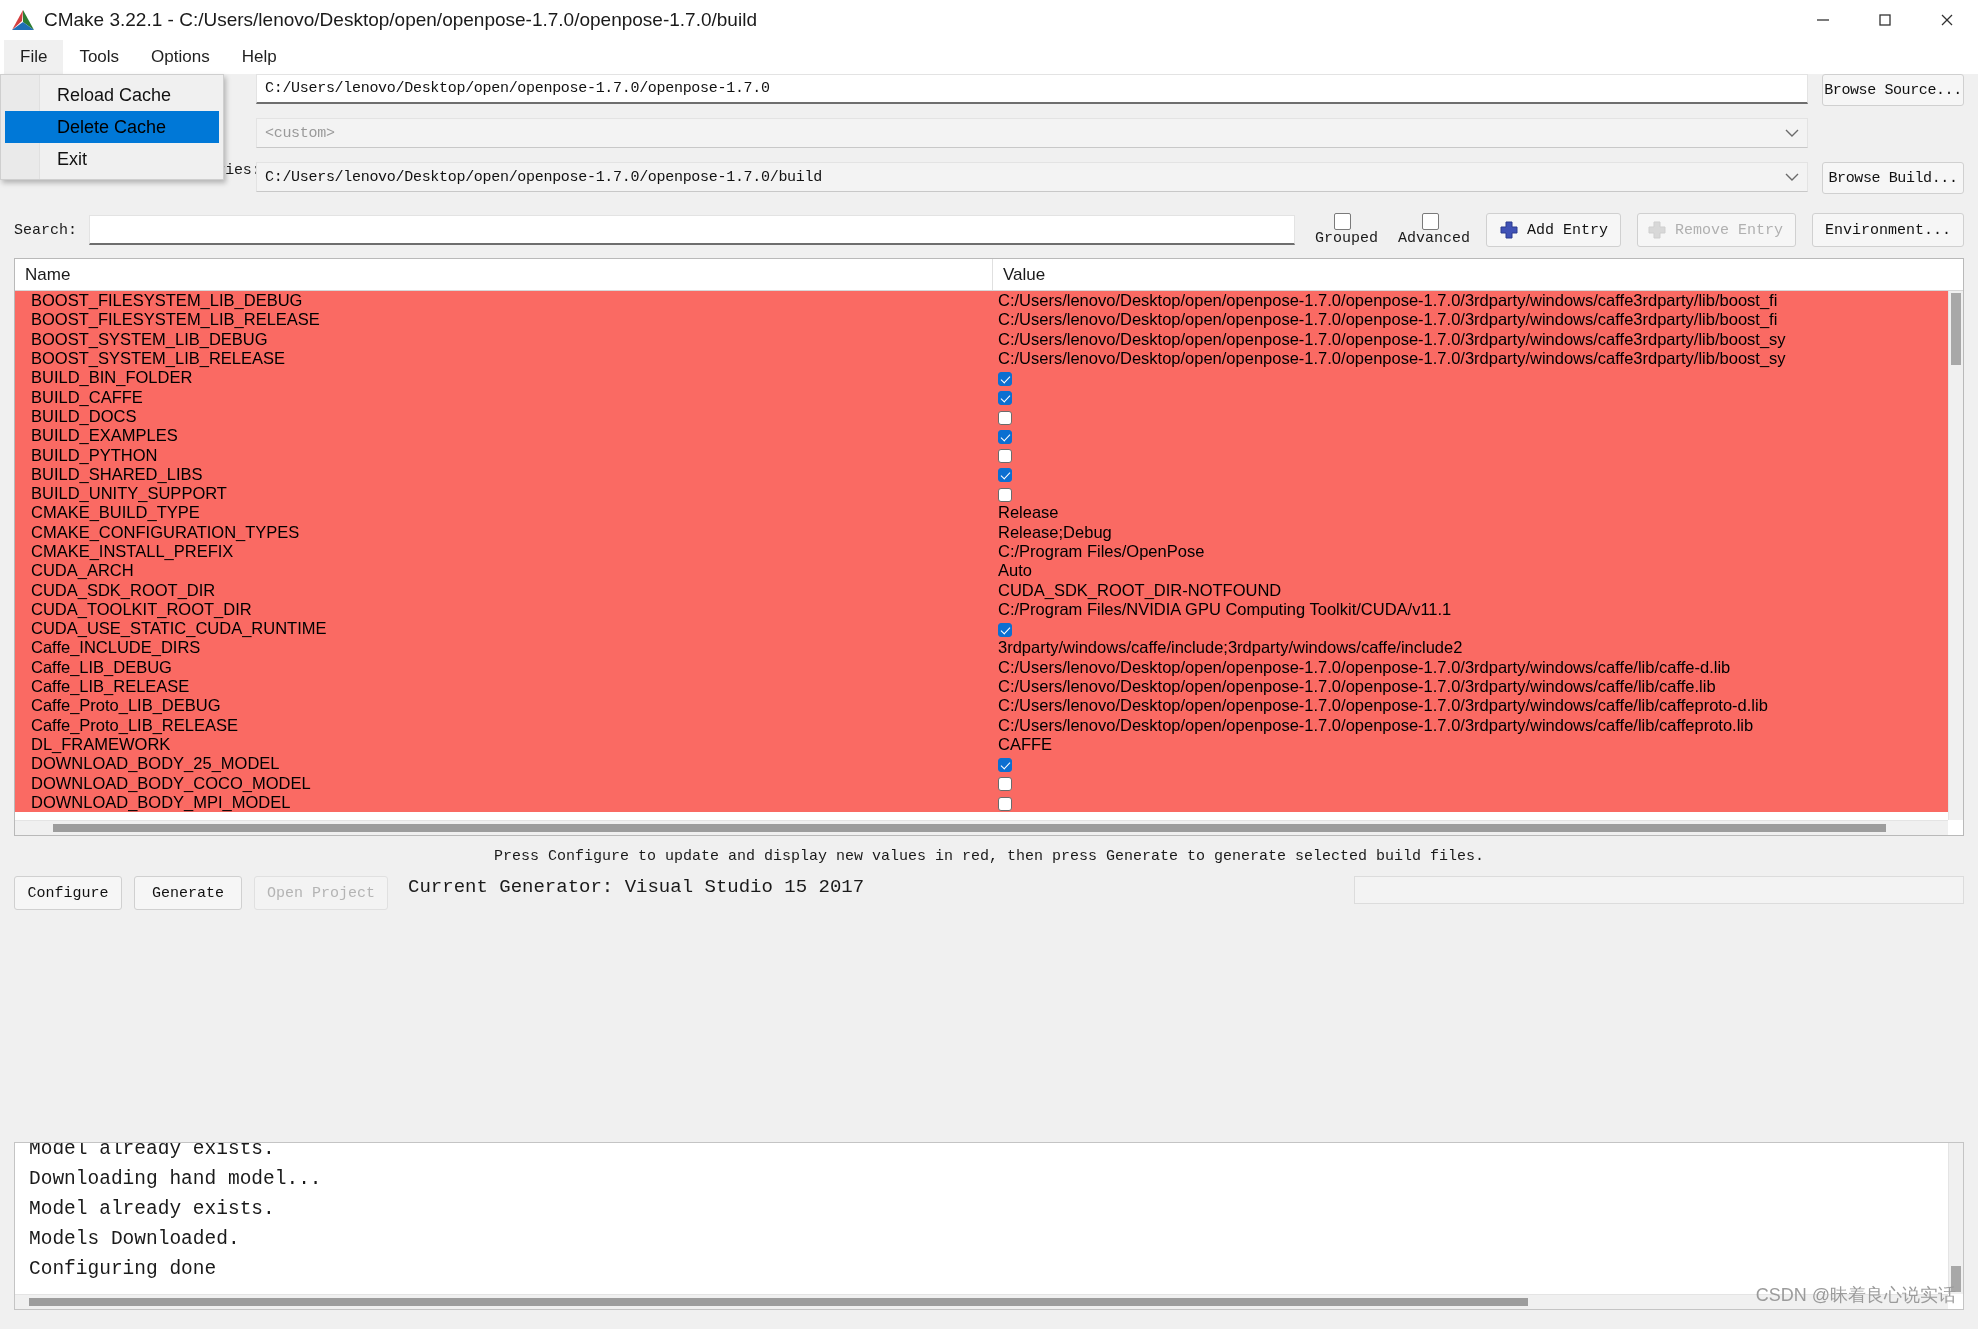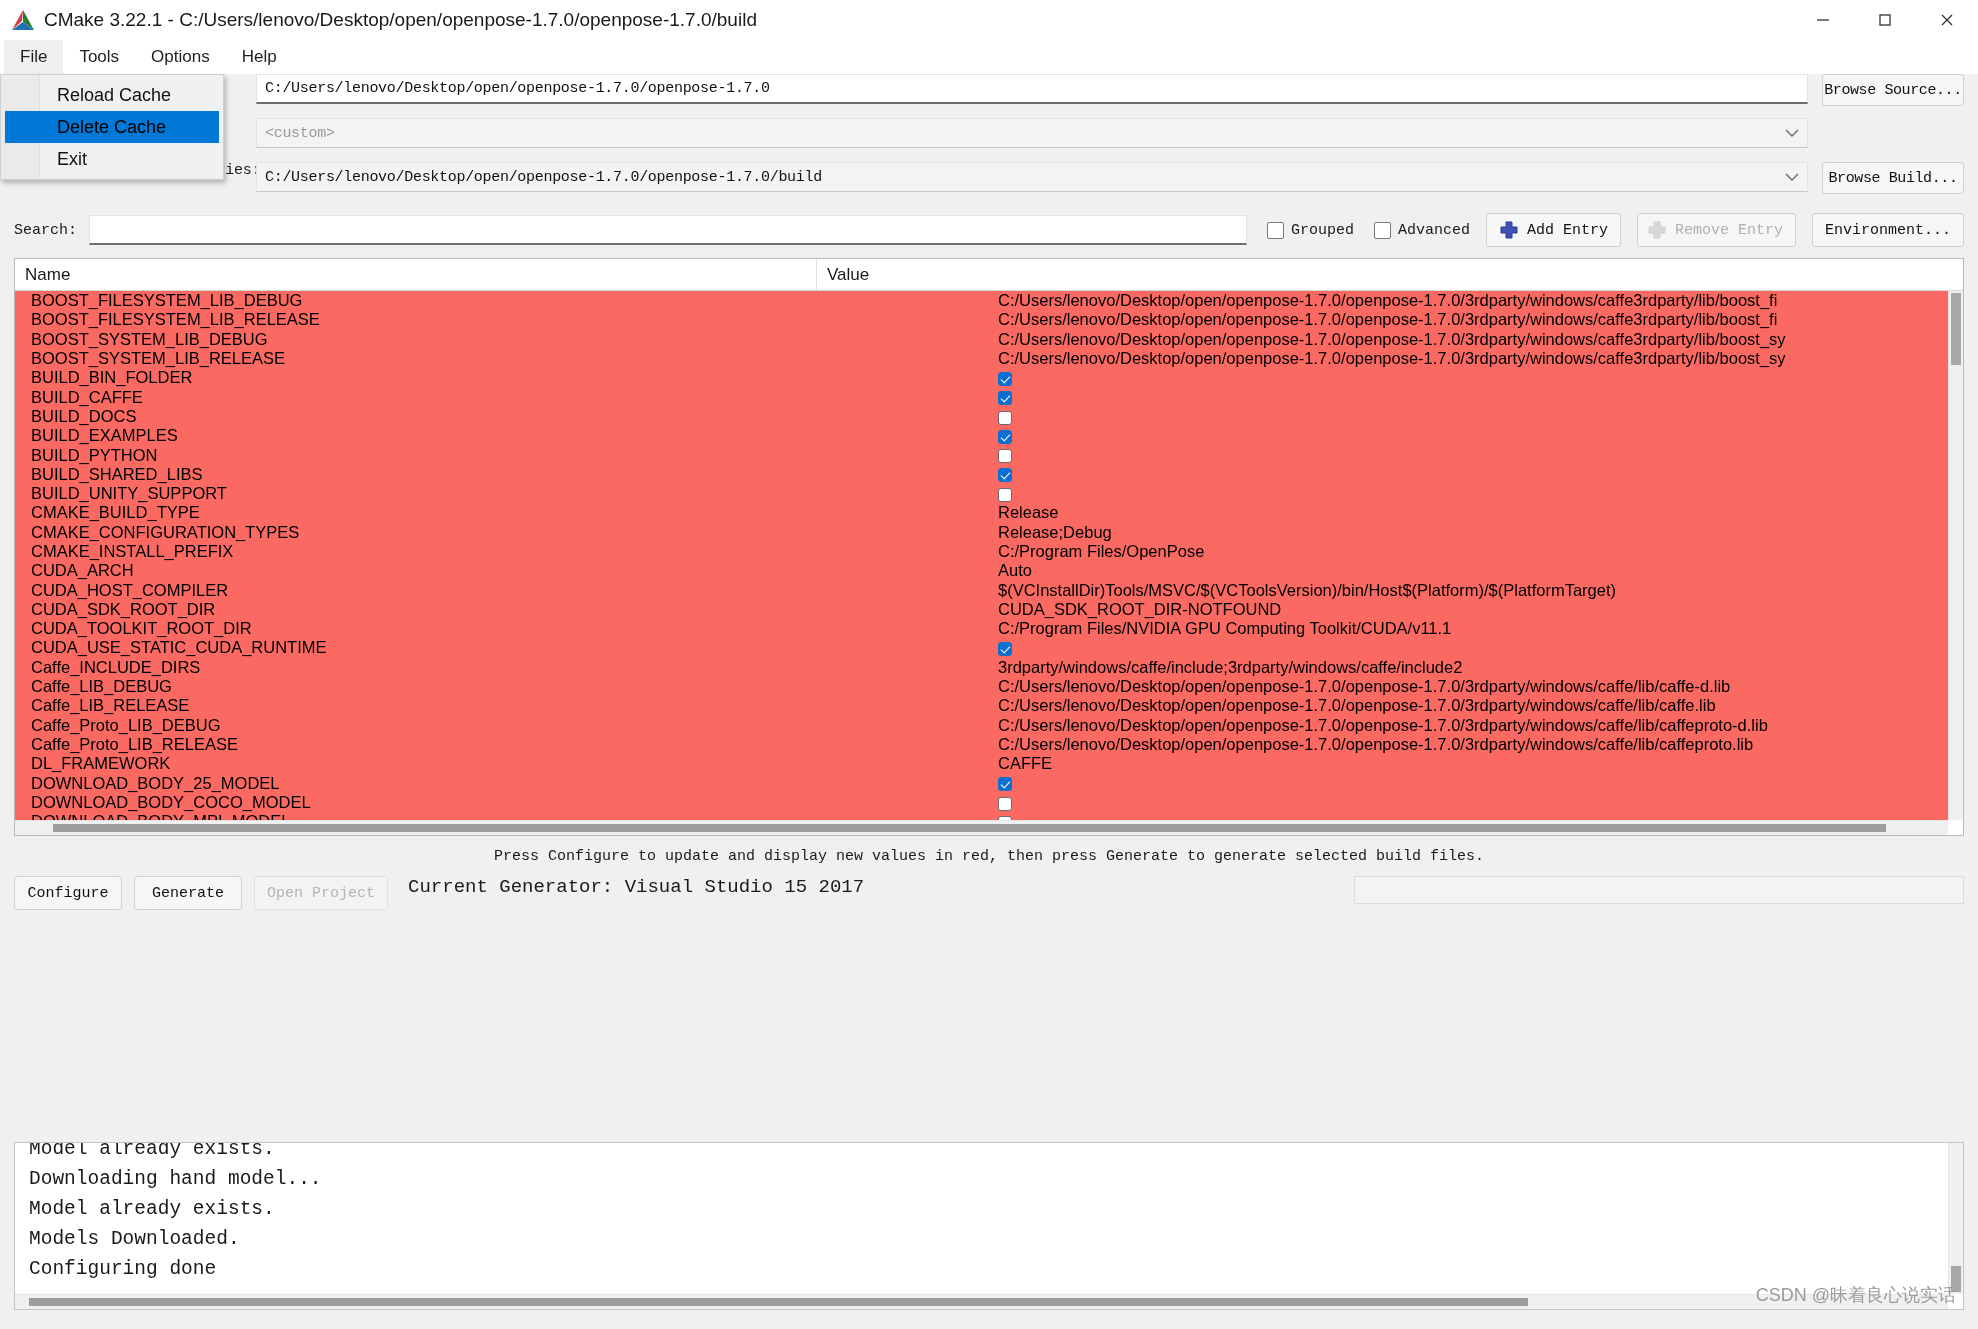--- a/index.html
+++ b/index.html
@@ -99,21 +99,21 @@
   
   #search-row { display: flex; align-items: center; height: 48px; padding: 0 14px; }
   #search-label {
     font-family: "Liberation Mono", monospace; font-size: 15px; color: #1a1a1a;
     margin-right: 12px; white-space: nowrap;
   }
   #search-input {
     flex: 1; height: 30px; background: #ffffff; border: 1px solid #e3e3e3;
     border-bottom: 2px solid #6e6e6e; max-width: 1230px;
   }
-  .cb-wrap { display: flex; align-items: center; margin-left: 20px; white-space: nowrap; }
+  .cb-wrap { display: flex; align-items: center; margin-left: 20px; white-space: nowrap; flex-direction: column; }
   .cb-box {
     width: 17px; height: 17px; border: 1px solid #7a7a7a; background: #fff;
     border-radius: 2px; margin-right: 7px; flex: none;
   }
   .cb-label { font-family: "Liberation Mono", monospace; font-size: 15px; color: #1a1a1a; }
   .tool-btn {
     margin-left: 16px; height: 34px; padding: 0 12px;
     background: #f6f6f6; border: 1px solid #d0d0d0; border-radius: 3px;
     display: flex; align-items: center; cursor: default; white-space: nowrap;
     font-family: "Liberation Mono", monospace; font-size: 15px; color: #111;
@@ -124,21 +124,21 @@
   
   #table-panel {
     margin: 4px 14px 0 14px; height: 578px; border: 1px solid #b9b9b9;
     background: #fff; display: flex; flex-direction: column; position: relative;
   }
   #table-head {
     height: 32px; background: #fff; display: flex; flex: none;
     border-bottom: 1px solid #d7d7d7; font-size: 17px; color: #1a1a1a;
   }
   .th { display: flex; align-items: center; padding-left: 10px; }
-  .th.name { width: 802px; flex: none; border-right: 1px solid #e0e0e0; }
+  .th.name { width: 978px; flex: none; border-right: 1px solid #e0e0e0; }
   .th.value { flex: 1; }
   #table-body {
     flex: 1; position: relative; overflow: hidden; background: #fff;
   }
   #rows-clip { position: absolute; inset: 0 15px 15px 0; overflow: hidden; }
   .row {
     display: flex; height: 19.3px; align-items: center;
     background: #fa6a63; color: #000; font-size: 16.5px; white-space: nowrap;
   }
   .cell-name { width: 978px; flex: none; padding-left: 16px; overflow: hidden; }
@@ -408,24 +408,20 @@
         </div>
         <div class="row">
           <div class="cell-name">CMAKE_INSTALL_PREFIX</div>
           <div class="cell-value">C:/Program Files/OpenPose</div>
         </div>
         <div class="row">
           <div class="cell-name">CUDA_ARCH</div>
           <div class="cell-value">Auto</div>
         </div>
         <div class="row">
-          <div class="cell-name">CUDA_HOST_COMPILER</div>
-          <div class="cell-value">$(VCInstallDir)Tools/MSVC/$(VCToolsVersion)/bin/Host$(Platform)/$(PlatformTarget)</div>
-        </div>
-        <div class="row">
           <div class="cell-name">CUDA_SDK_ROOT_DIR</div>
           <div class="cell-value">CUDA_SDK_ROOT_DIR-NOTFOUND</div>
         </div>
         <div class="row">
           <div class="cell-name">CUDA_TOOLKIT_ROOT_DIR</div>
           <div class="cell-value">C:/Program Files/NVIDIA GPU Computing Toolkit/CUDA/v11.1</div>
         </div>
         <div class="row">
           <div class="cell-name">CUDA_USE_STATIC_CUDA_RUNTIME</div>
           <div class="cell-value"><span class="mini-cb on"></span></div>

